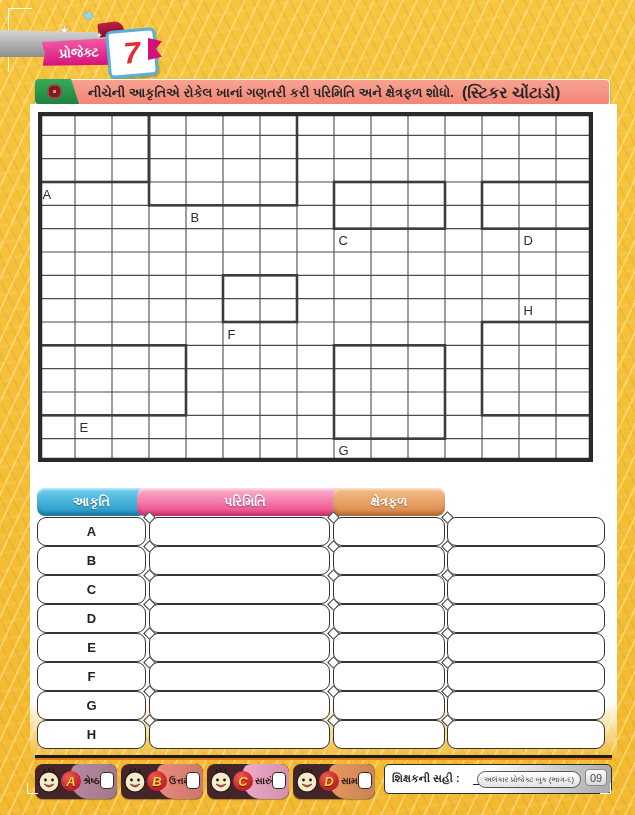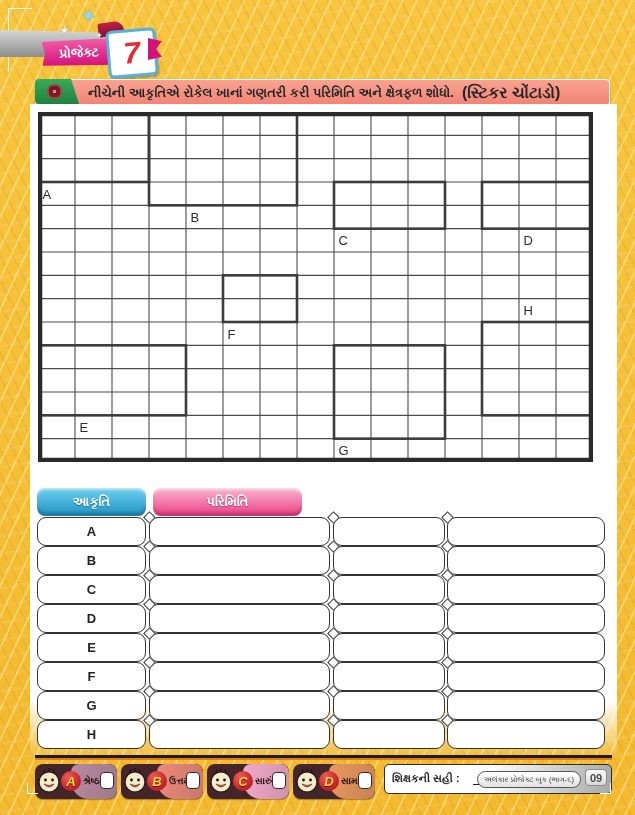--- a/index.html
+++ b/index.html
@@ -63,21 +63,21 @@
     color:#ffd83a;font-size:13px;font-weight:bold;font-style:italic;text-shadow:0 1px 1px #5e0a0d;}
   .badge .glabel{position:absolute;left:48px;top:11px;font-size:9.5px;font-weight:bold;color:#24140f;white-space:nowrap;}
   .badge .chk{position:absolute;right:3px;top:8px;width:14px;height:17px;background:#fff;border:1.4px solid #3a2a2a;border-radius:4px;box-sizing:border-box;}
   .teacher{position:absolute;left:384px;top:764px;width:228px;height:30px;border:1.8px solid #2e2e2e;border-radius:5px;
     background:linear-gradient(100deg,#ffffff 45%,#a8a8a8 100%);box-sizing:border-box;}
   .teacher .sign{position:absolute;left:7px;top:7px;font-size:11px;font-weight:bold;color:#1f1f1f;}
   .teacher .line{position:absolute;left:88px;top:19px;width:82px;border-bottom:1.3px solid #222;}
   .pill{position:absolute;right:30px;top:6px;height:15px;padding:0 6px;border:1.2px solid #555;border-radius:9px;
     background:linear-gradient(#fff,#e2e2e2);display:flex;align-items:center;font-size:7.5px;font-weight:normal;color:#333;white-space:nowrap;}
   .pnum{position:absolute;right:4px;top:4px;width:22px;height:17px;background:linear-gradient(#fdfdfd,#d8d8d8);border:1.2px solid #8a8a8a;border-radius:4px;
-    display:flex;align-items:center;justify-content:center;font-size:11px;font-weight:bold;color:#4a4a4a;box-sizing:border-box;}
+    display:flex;align-items:center;justify-content:center;font-size:11px;font-weight:normal;color:#4a4a4a;box-sizing:border-box;}
   .corner{position:absolute;width:10px;height:10px;}
   .corner.bl{left:27px;top:783px;border-left:1.6px solid #fff;border-bottom:1.6px solid #fff;}
   .corner.br{left:600px;top:783px;border-right:1.6px solid #fff;border-bottom:1.6px solid #fff;}
   .wl-left{left:8px;top:8px;width:0;height:64px;border-left:1.6px solid rgba(255,255,255,.9);}
   .wl-top{left:8px;top:8px;width:24px;height:0;border-top:1.6px solid rgba(255,255,255,.9);}
 </style>
 </head>
 <body>
 
 <div class="page">
@@ -153,21 +153,22 @@
         <text x="485.5" y="133.16666666666666" fill="#2e2e2e" font-size="13" font-family="Liberation Sans, sans-serif">D</text>
         <text x="41.5" y="319.8333333333333" fill="#2e2e2e" font-size="13" font-family="Liberation Sans, sans-serif">E</text>
         <text x="189.5" y="226.5" fill="#2e2e2e" font-size="13" font-family="Liberation Sans, sans-serif">F</text>
         <text x="300.5" y="343.16666666666663" fill="#2e2e2e" font-size="13" font-family="Liberation Sans, sans-serif">G</text>
         <text x="485.5" y="203.16666666666666" fill="#2e2e2e" font-size="13" font-family="Liberation Sans, sans-serif">H</text>
       </svg>
   </div>
 
   <div class="tbl">
       <div class="th" style="left: 0px; top: 0px; width: 109px; background: linear-gradient(rgb(111, 208, 238), rgb(31, 147, 196));">આકૃતિ</div>
-      <div class="th" style="left: 116px; top: 0px; width: 149px; background: linear-gradient(rgb(249, 182, 207), rgb(238, 61, 133));">પરિમિતિ</div>
+      <div class="th" style="left: 100px; top: 0px; width: 216px; background: linear-gradient(rgb(249, 182, 207), rgb(238, 61, 133));">પરિમિતિ</div>
+      <div class="th" style="left: 296px; top: 0px; width: 112px; background: linear-gradient(rgb(243, 192, 141), rgb(218, 132, 64));">ક્ષેત્રફળ</div>
       <div class="cell letter" style="left: 0px; top: 29px; width: 109px;">A</div>
       <div class="cell" style="left: 112px; top: 29px; width: 181px;"></div>
       <div class="cell" style="left: 296px; top: 29px; width: 112px;"></div>
       <div class="cell" style="left: 410px; top: 29px; width: 158px;"></div>
       <div class="diam" style="left: 107.5px; top: 25px;"></div>
       <div class="diam" style="left: 291.5px; top: 25px;"></div>
       <div class="diam" style="left: 405.5px; top: 25px;"></div>
       <div class="cell letter" style="left: 0px; top: 58px; width: 109px;">B</div>
       <div class="cell" style="left: 112px; top: 58px; width: 181px;"></div>
       <div class="cell" style="left: 296px; top: 58px; width: 112px;"></div>

